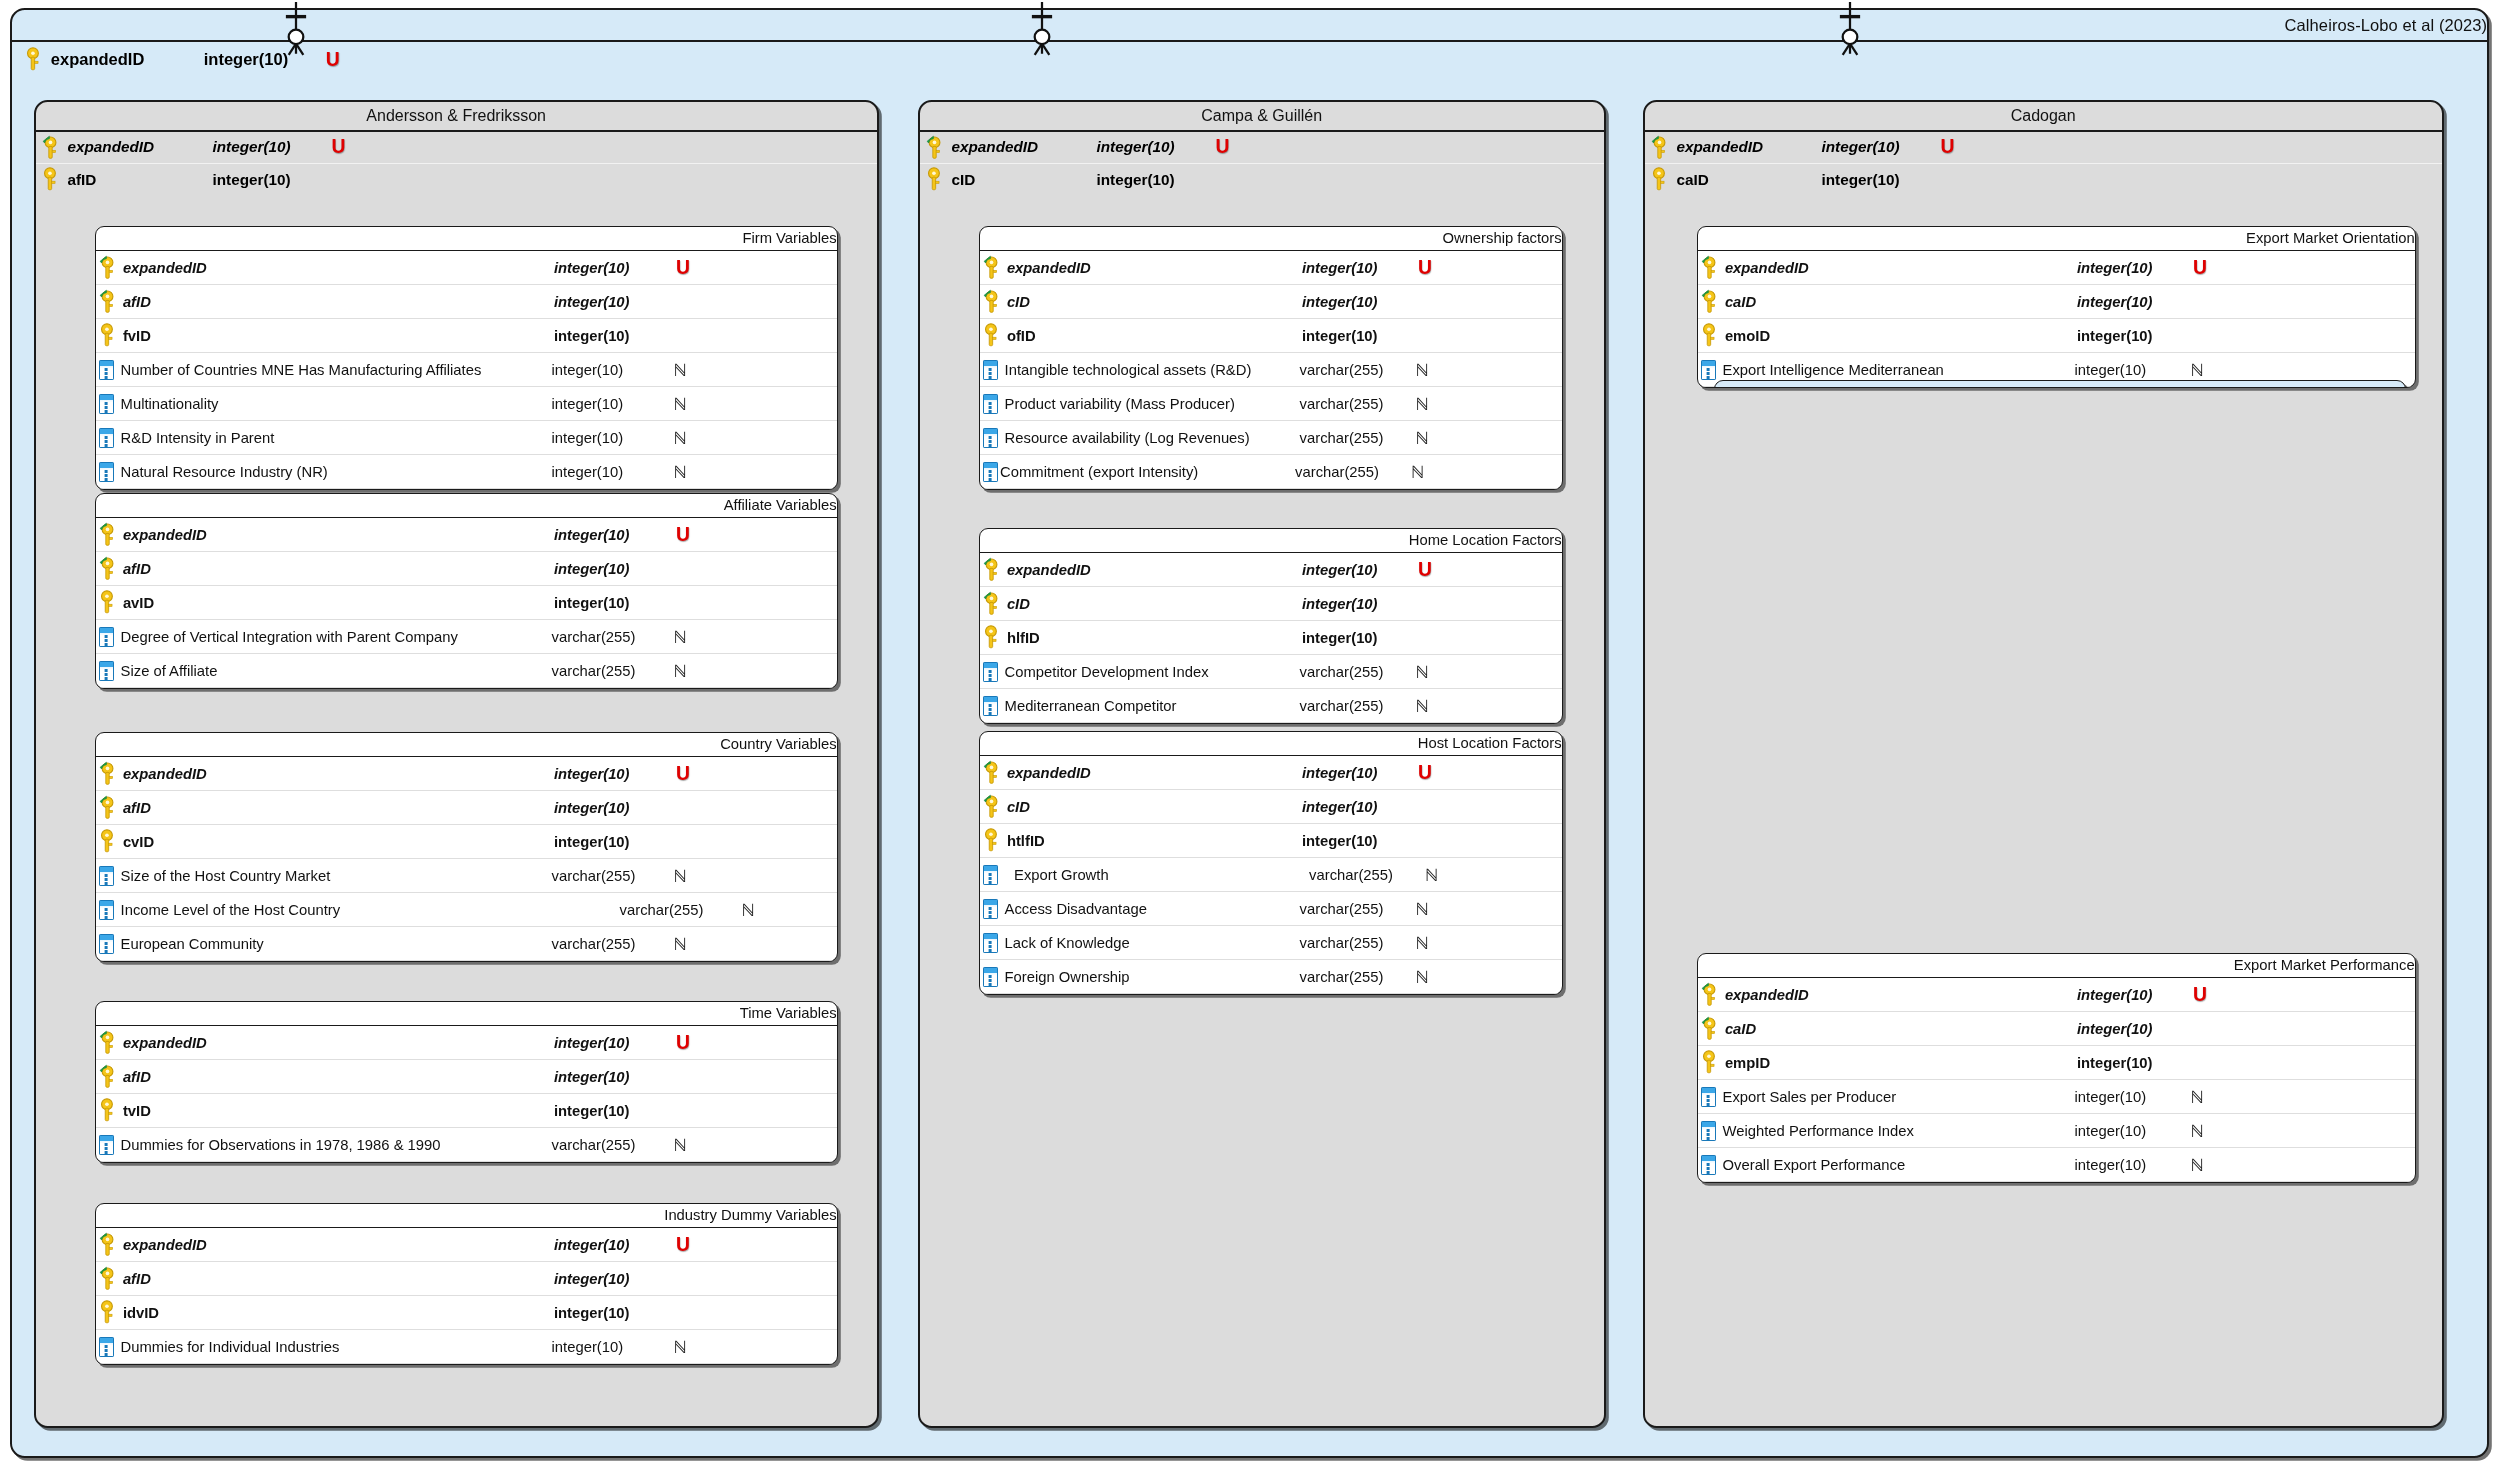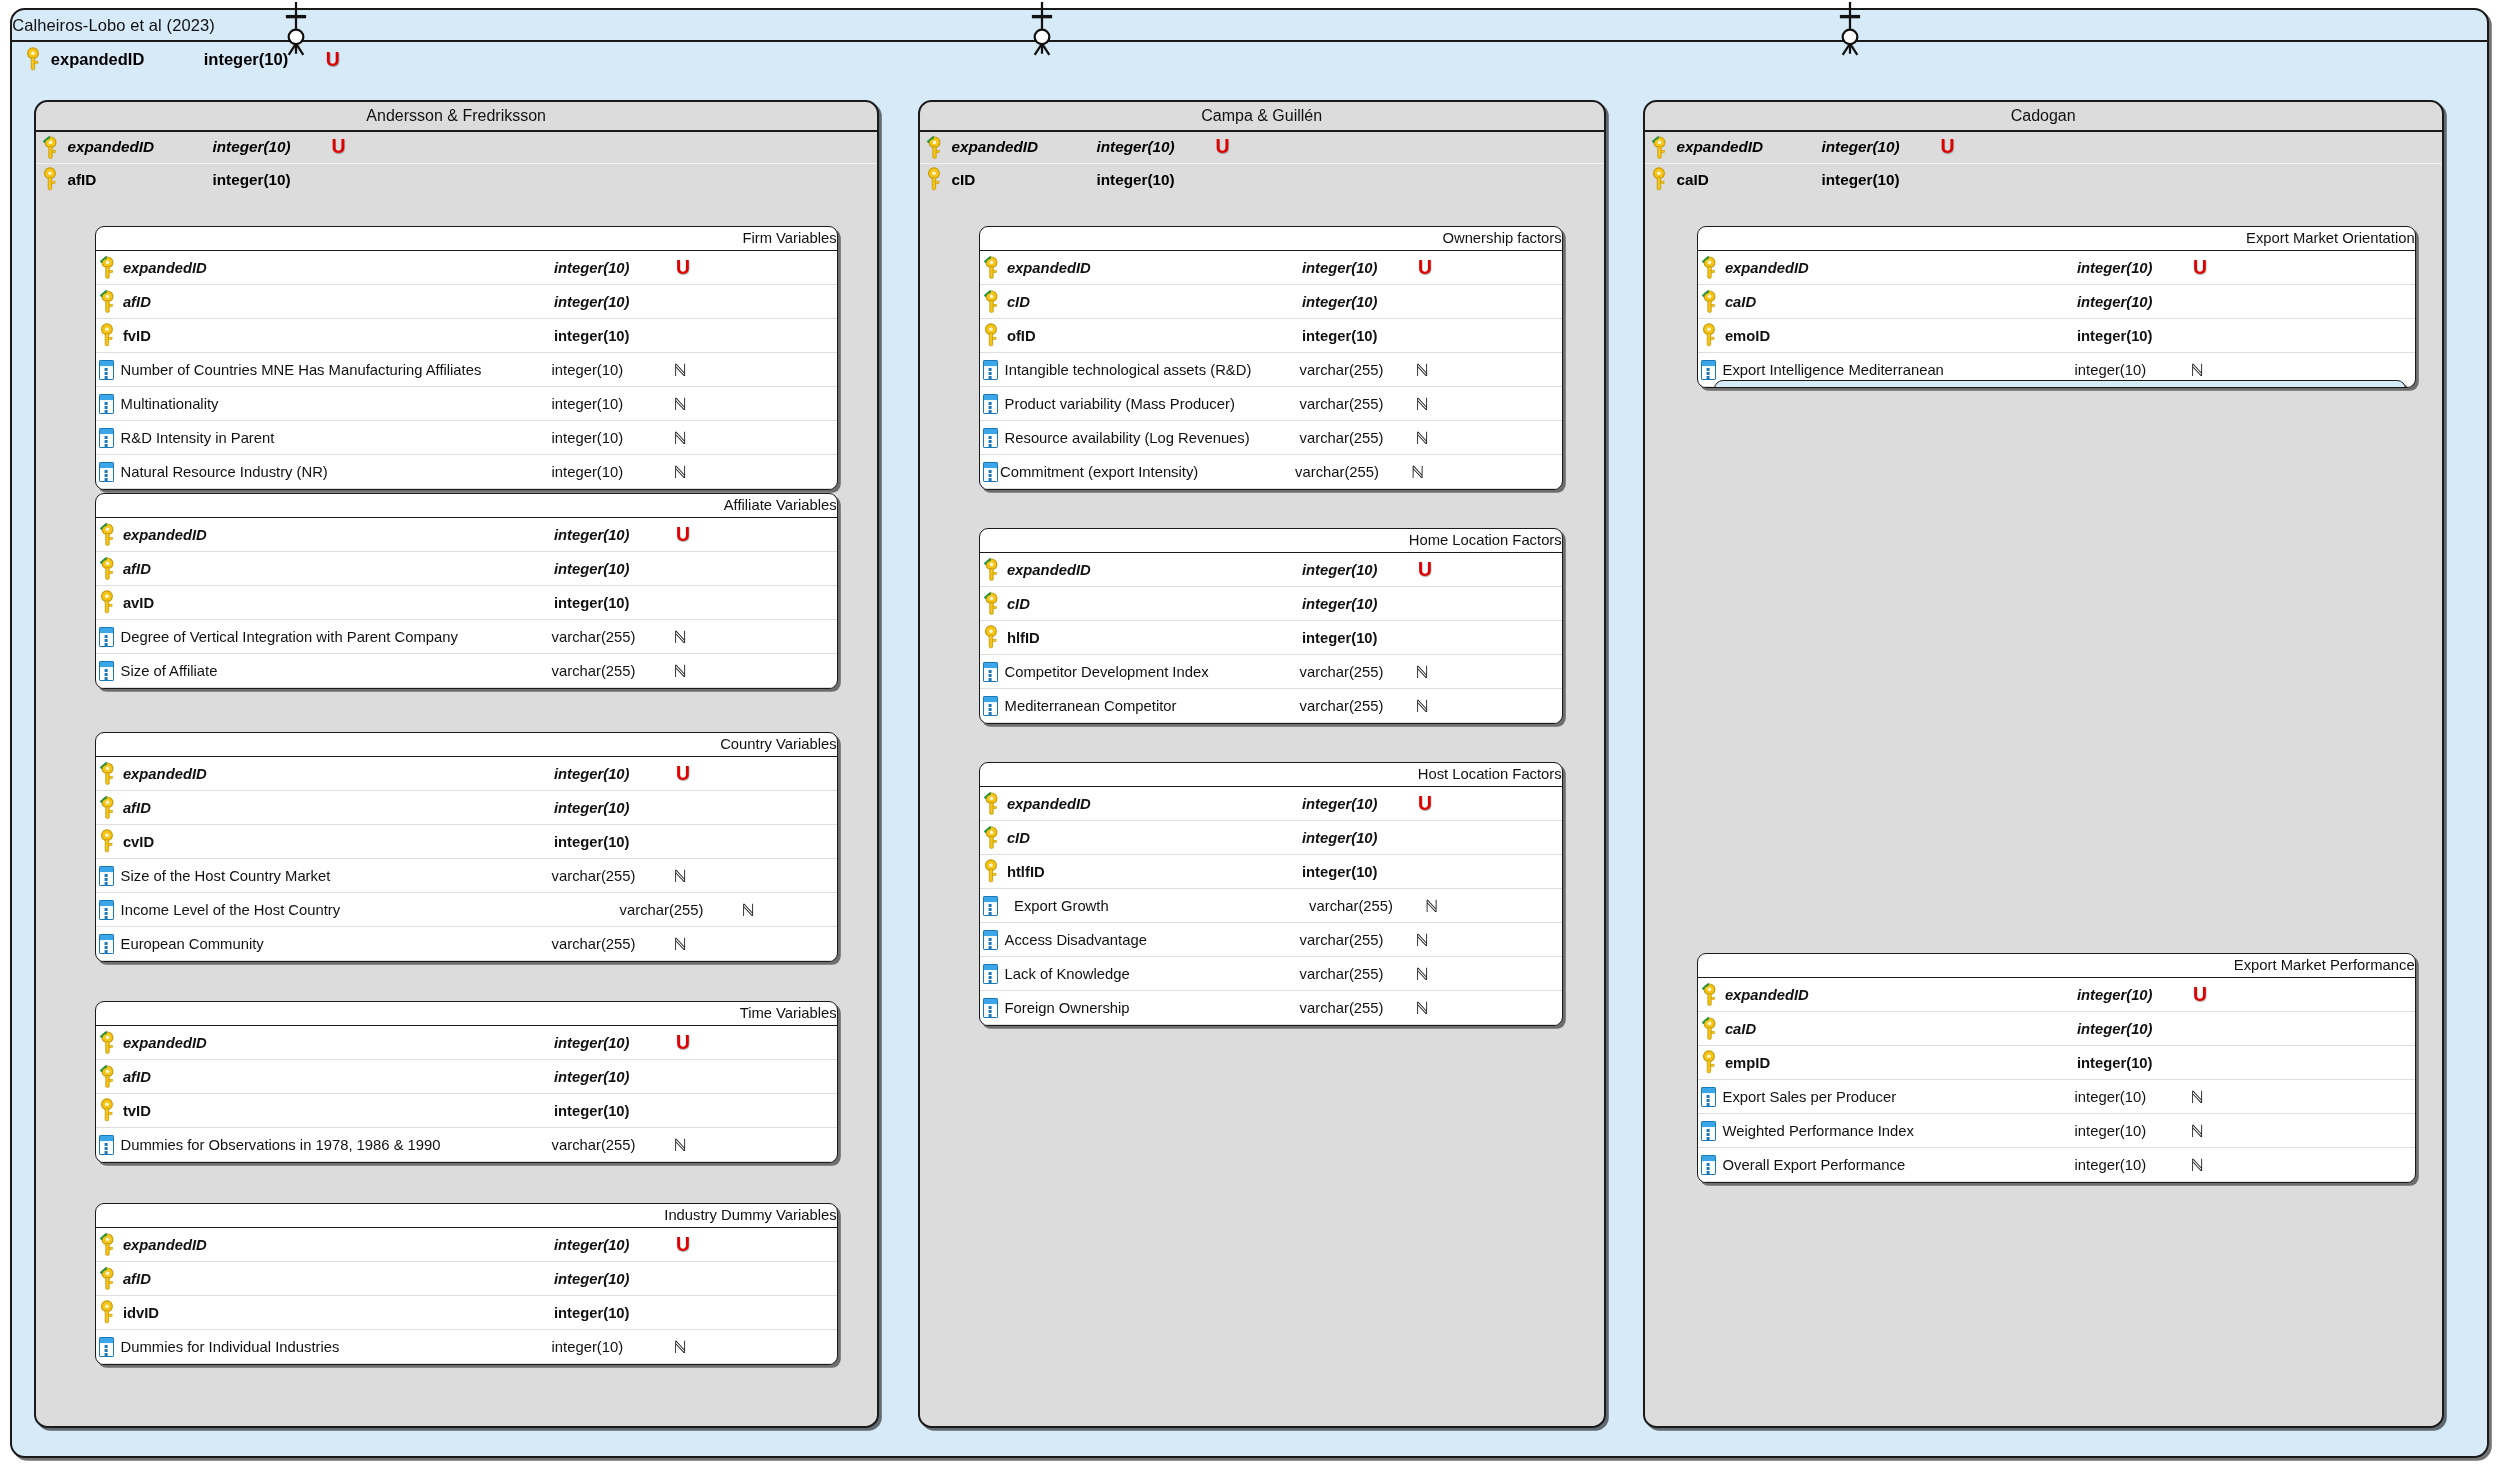--- a/index.html
+++ b/index.html
@@ -18,21 +18,21 @@
     width:2479px; height:1450px;
     background:#d6eaf8;
     border:2.3px solid #1a1a1a;
     border-radius:14.8px;
     box-shadow:2.8px 2.8px 0 rgba(0,0,0,.55);
   }
   .root-title-bar{
     position:relative;
     height:32px;
     border-bottom:2.8px solid #1a1a1a;
-    display:flex; align-items:center; justify-content:flex-start;
+    display:flex; align-items:center; justify-content:flex-end;
   }
   .root-title{
     font-size:16.5px; color:#111; letter-spacing:0.1px;
   }
   .root-pk-row{
     position:relative;
     height:35px;
     display:flex; align-items:center;
     padding-left:12.5px;
     gap:0;
@@ -760,21 +760,21 @@
           <div class="conn" style="left:-52px; top:42px;">
             <svg width="54" height="25" viewBox="0 0 96 44">
               <line x1="0" y1="22" x2="88" y2="22" stroke="#111" stroke-width="4"></line>
               <line x1="16" y1="9" x2="16" y2="35" stroke="#111" stroke-width="5"></line>
               <ellipse cx="40" cy="22" rx="13" ry="11" fill="#fff" stroke="#111" stroke-width="4"></ellipse>
               <line x1="88" y1="22" x2="60" y2="9" stroke="#111" stroke-width="4"></line>
               <line x1="88" y1="22" x2="60" y2="35" stroke="#111" stroke-width="4"></line>
             </svg>
           </div>
         </div>
-        <div class="tbl" style="left:59px; top:660px; width:584px;">
+        <div class="tbl" style="left:59px; top:629px; width:584px;">
           <div class="tbl-head">
             <span class="tname">Host Location Factors</span>
           </div>
           <div class="row">
             <span class="ico">
               <svg class="key-svg" width="19.3" height="25" viewBox="0 0 34 44">
                 <circle cx="15" cy="13" r="9.5" fill="#f5c518" stroke="#c79a06" stroke-width="2"></circle>
                 <circle cx="15" cy="13" r="3.2" fill="#fff8d8"></circle>
                 <rect x="12" y="20" width="6" height="21" rx="2" fill="#f5c518" stroke="#c79a06" stroke-width="1.5"></rect>
                 <rect x="18" y="27" width="6" height="4" fill="#f5c518" stroke="#c79a06" stroke-width="1"></rect>

